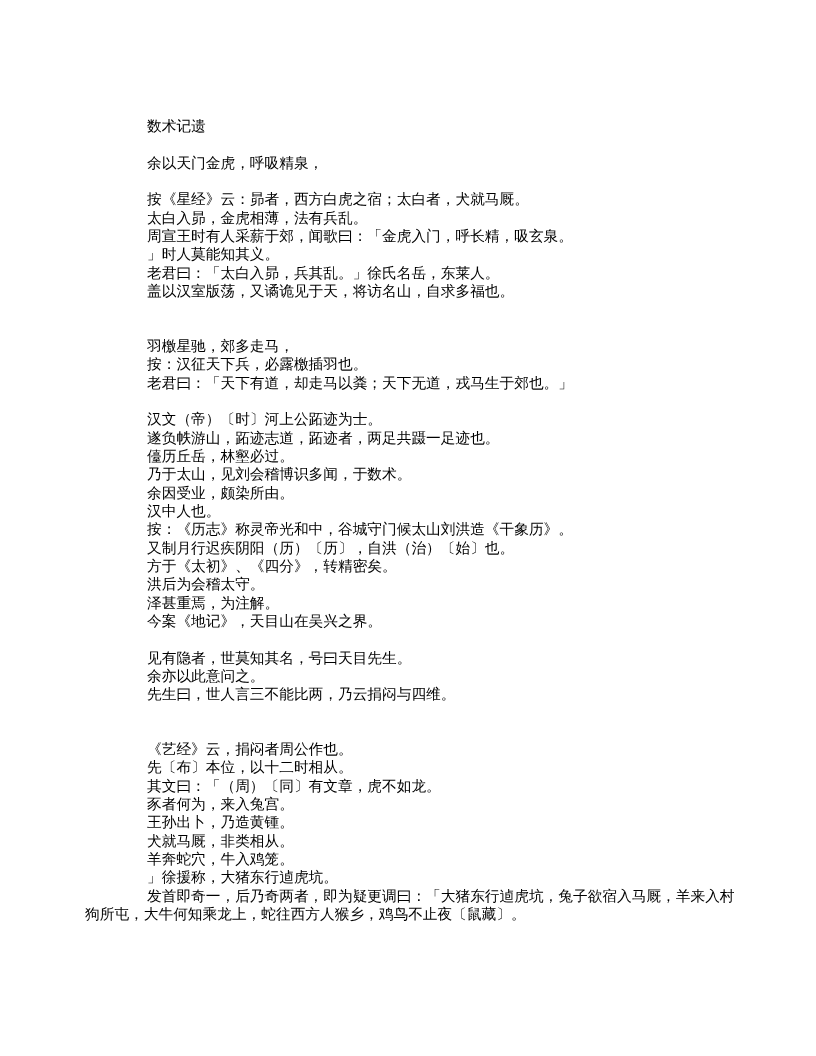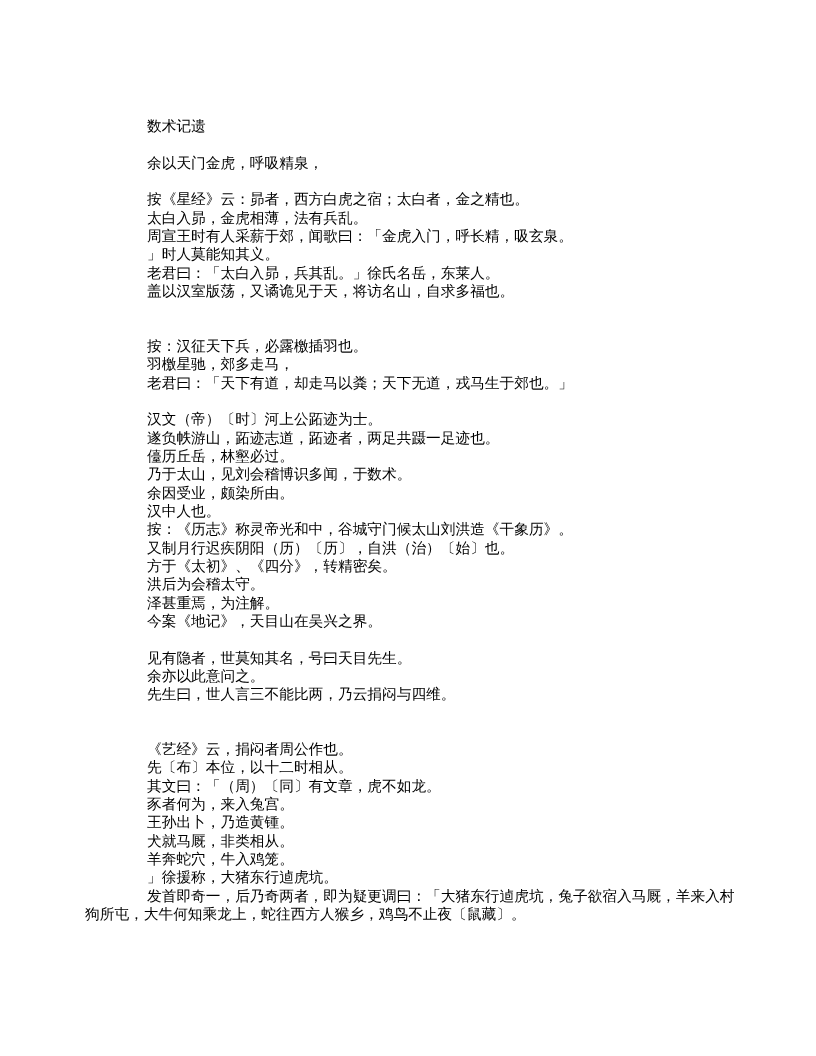--- a/index.html
+++ b/index.html
@@ -36,30 +36,30 @@
 </style>
 </head>
 <body>
 
 <div class="page">
   <div class="doc">
     <p class="line">数术记遗</p>
     <p class="line"></p>
     <p class="line">余以天门金虎，呼吸精泉，</p>
     <p class="line"></p>
-    <p class="line">按《星经》云：昴者，西方白虎之宿；太白者，金之精也。</p>
+    <p class="line">按《星经》云：昴者，西方白虎之宿；太白者，犬就马厩。</p>
     <p class="line">太白入昴，金虎相薄，法有兵乱。</p>
     <p class="line">周宣王时有人采薪于郊，闻歌曰：「金虎入门，呼长精，吸玄泉。</p>
     <p class="line">」时人莫能知其义。</p>
     <p class="line">老君曰：「太白入昴，兵其乱。」徐氏名岳，东莱人。</p>
     <p class="line">盖以汉室版荡，又谲诡见于天，将访名山，自求多福也。</p>
     <p class="line"></p>
     <p class="line"></p>
+    <p class="line">羽檄星驰，郊多走马，</p>
     <p class="line">按：汉征天下兵，必露檄插羽也。</p>
-    <p class="line">羽檄星驰，郊多走马，</p>
     <p class="line">老君曰：「天下有道，却走马以粪；天下无道，戎马生于郊也。」</p>
     <p class="line"></p>
     <p class="line">汉文（帝）〔时〕河上公跖迹为士。</p>
     <p class="line">遂负帙游山，跖迹志道，跖迹者，两足共蹑一足迹也。</p>
     <p class="line">儓历丘岳，林壑必过。</p>
     <p class="line">乃于太山，见刘会稽博识多闻，于数术。</p>
     <p class="line">余因受业，颇染所由。</p>
     <p class="line">汉中人也。</p>
     <p class="line">按：《历志》称灵帝光和中，谷城守门候太山刘洪造《干象历》。</p>
     <p class="line">又制月行迟疾阴阳（历）〔历〕，自洪（治）〔始〕也。</p>

